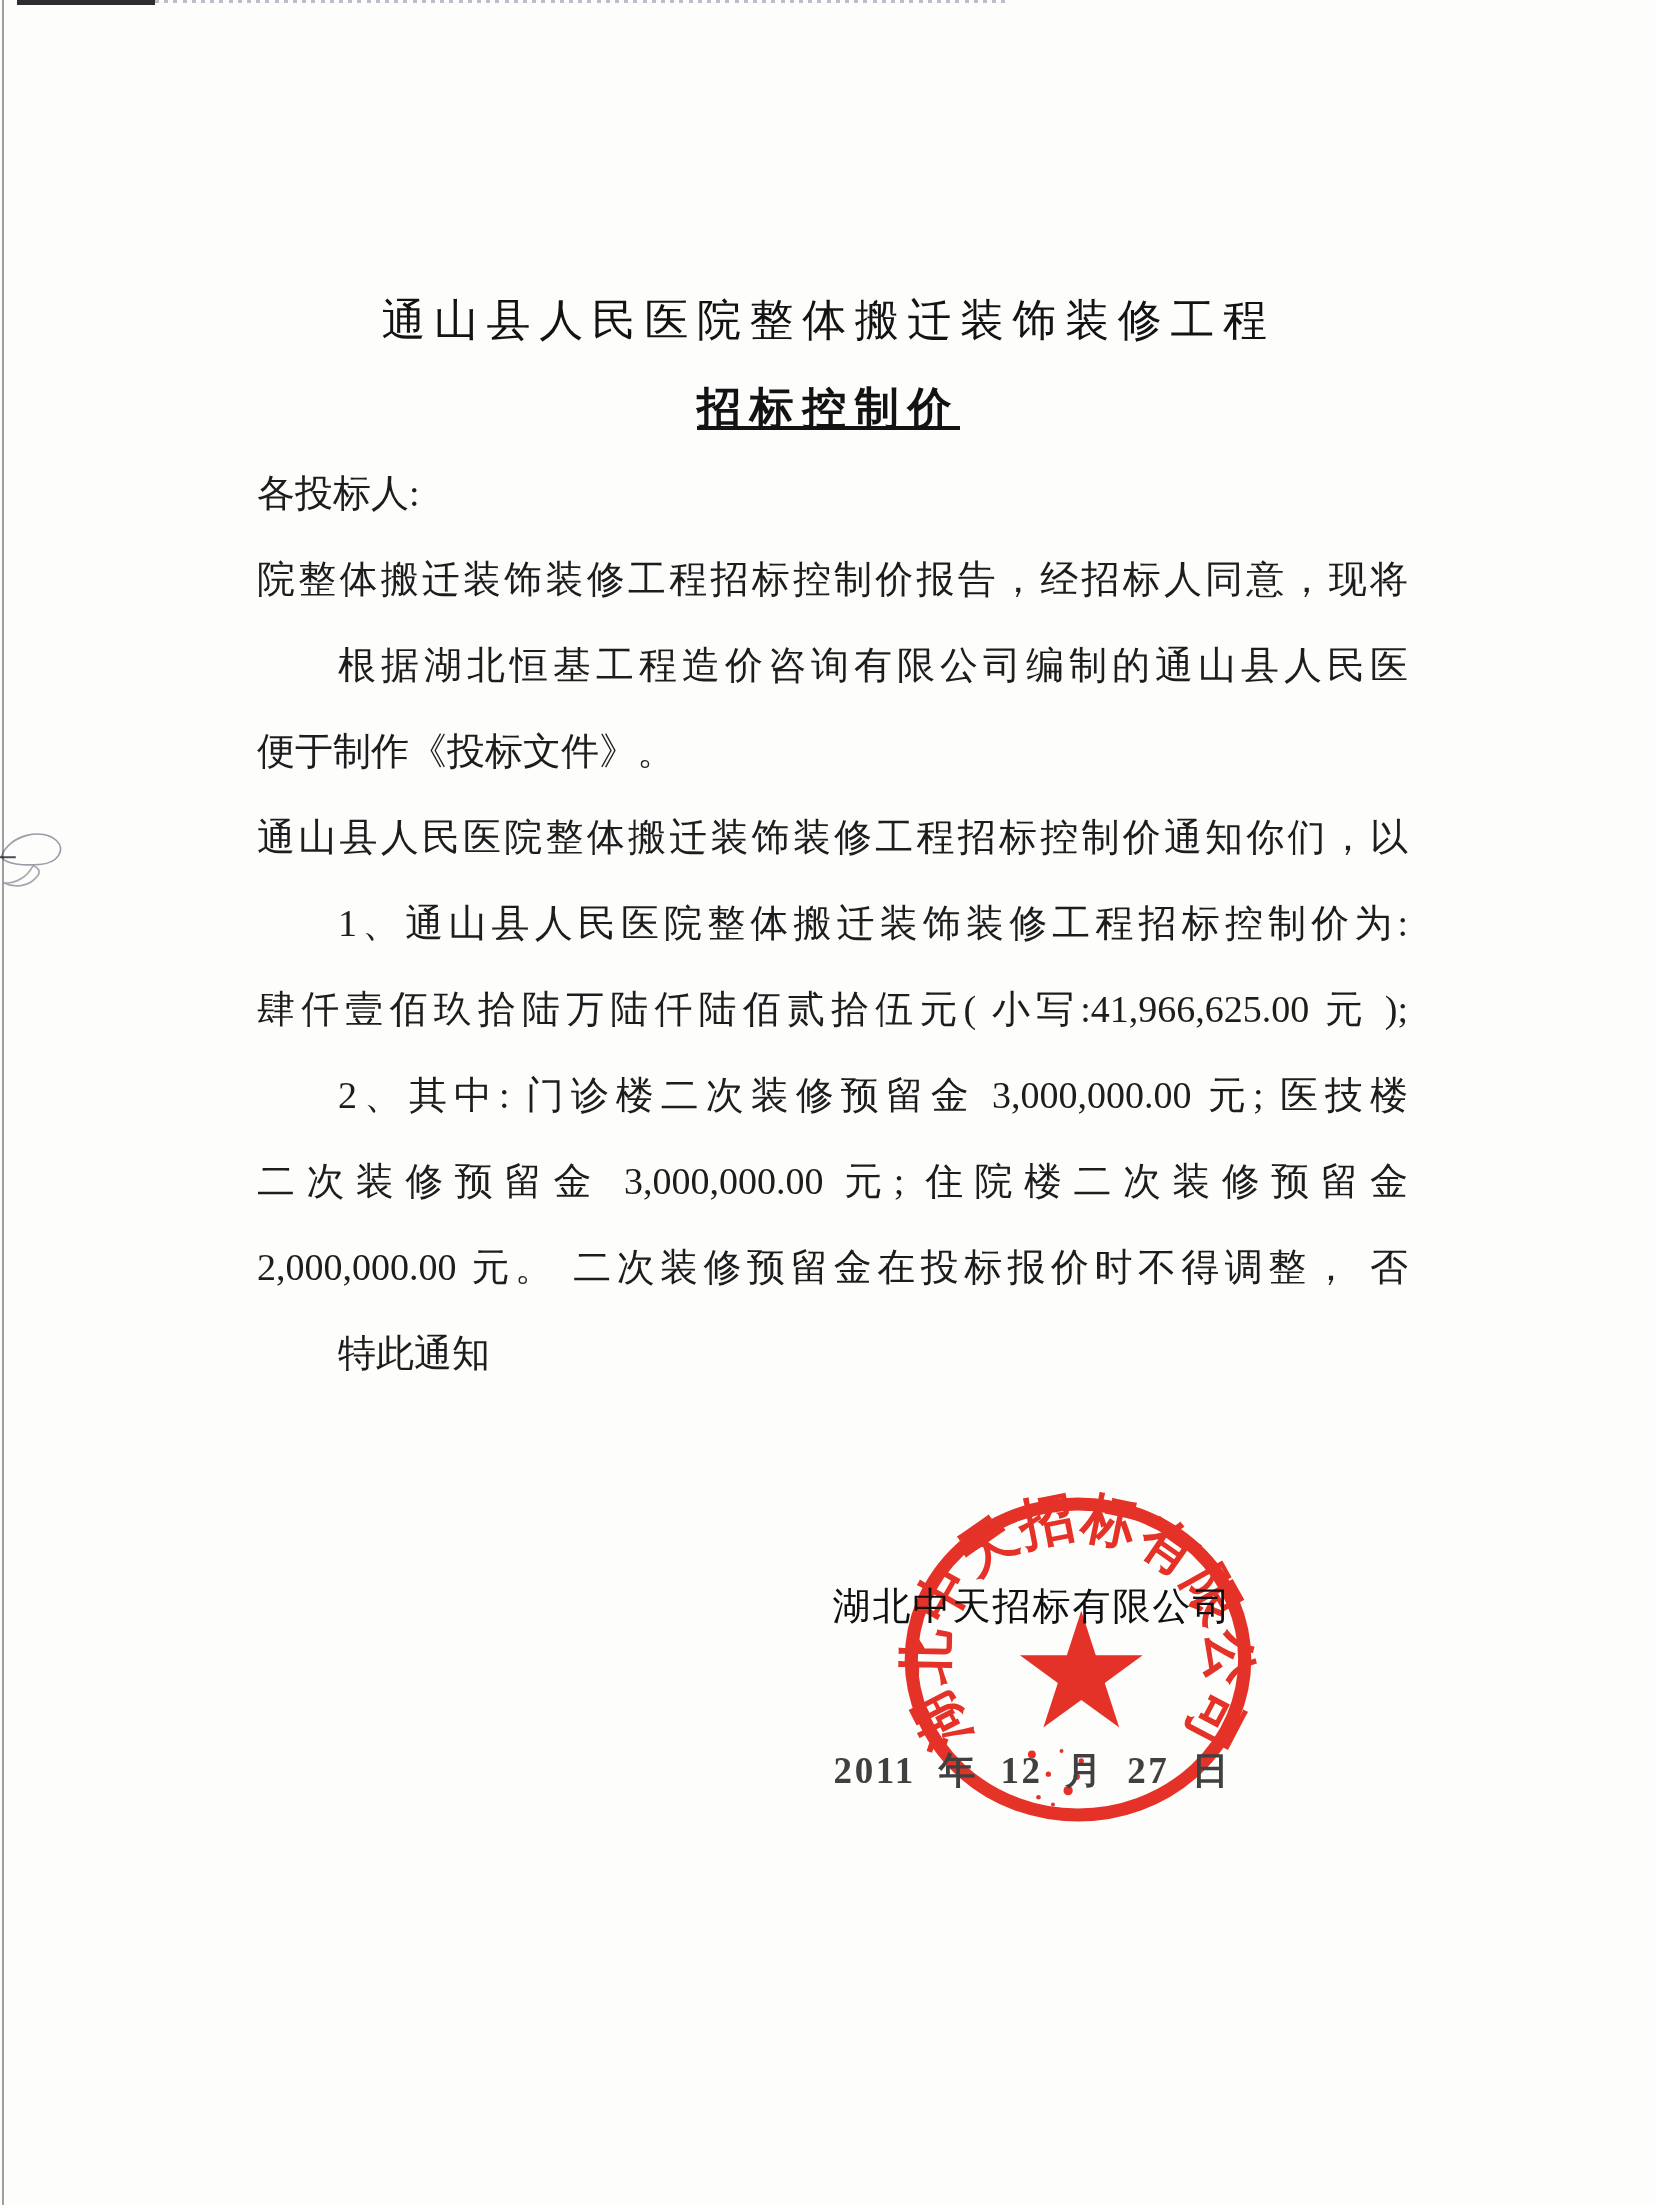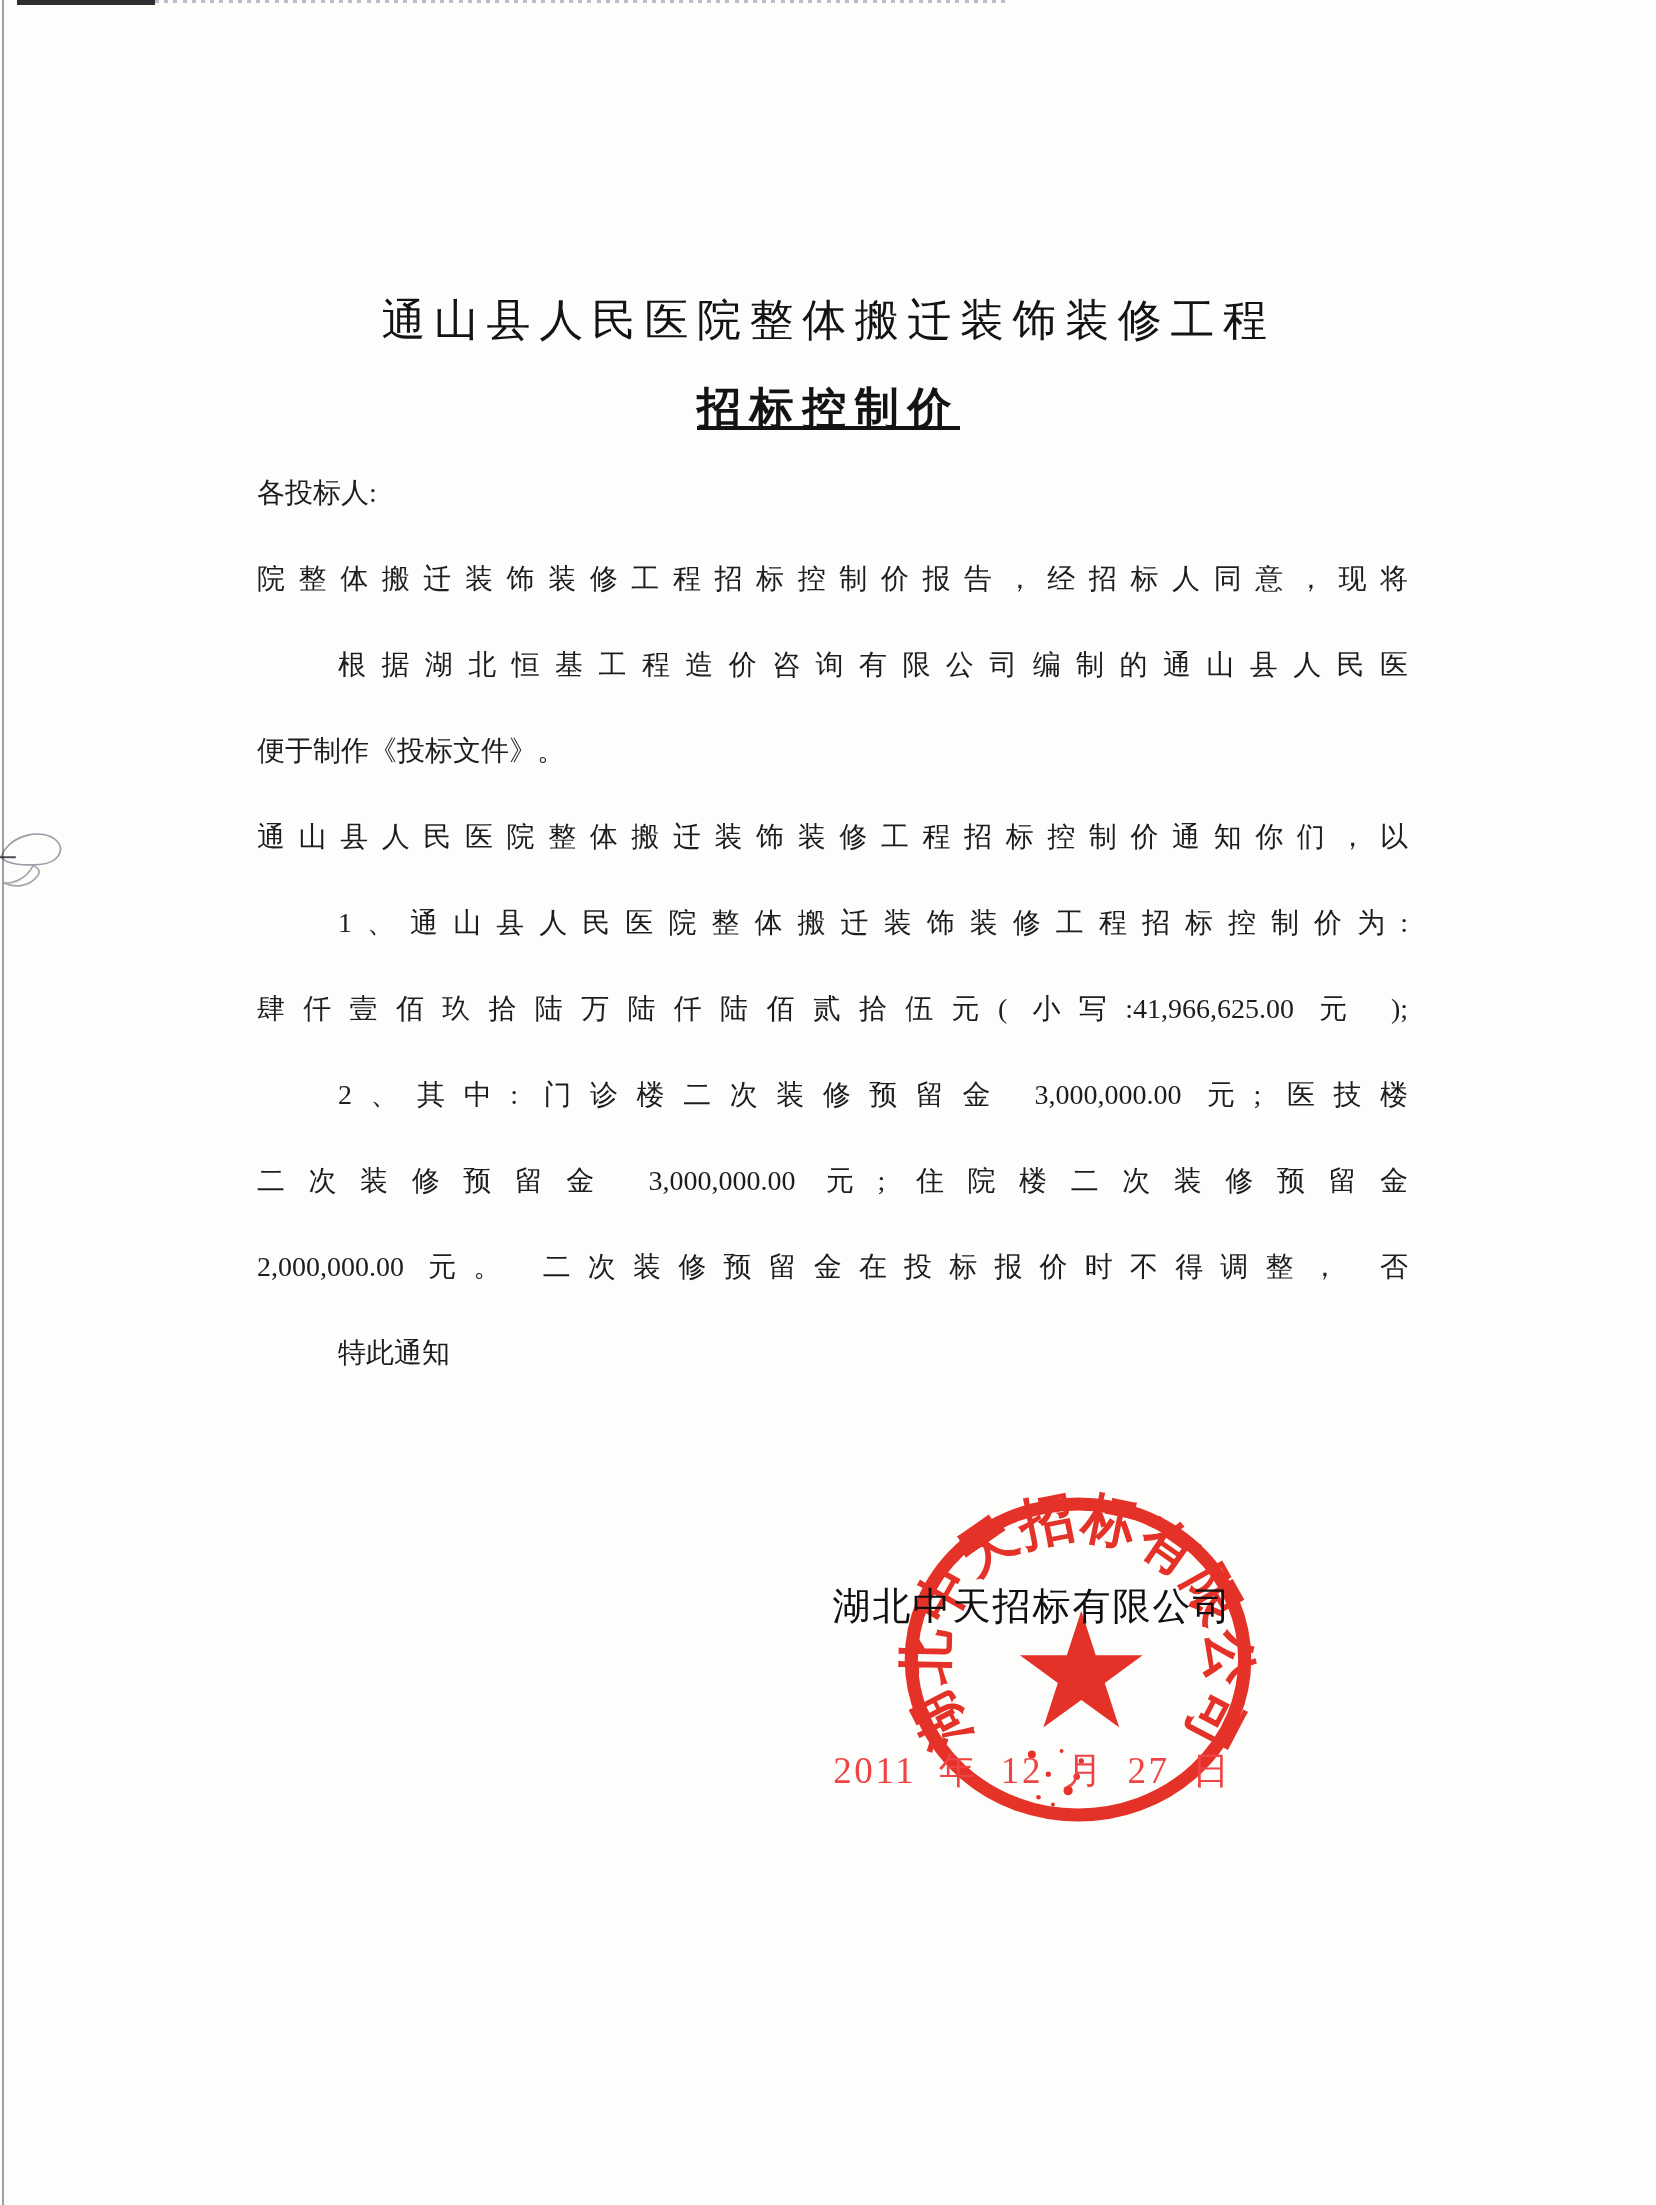--- a/index.html
+++ b/index.html
@@ -28,33 +28,33 @@
   .title2 {
     position:absolute; top:381px; left:0; width:1657px; text-align:center;
     font-family:"Liberation Sans","DejaVu Sans",sans-serif;
     font-weight:900; font-size:44px; line-height:53px; letter-spacing:8.6px;
     color:#131313;
     text-decoration:underline;
   }
   
   .body-block {
     position:absolute; top:450px; left:257px; width:1151px;
-    font-size:28px; line-height:86px; color:#1d1d1d;
+    font-size:38px; line-height:86px; color:#1d1d1d;
   }
   .line { width:100%; white-space:nowrap; }
   .line.fill { white-space:normal; text-align:justify; text-align-last:justify; }
   .line.indent { text-indent:81px; }
   
   .sig-company {
     position:absolute; top:1581px; left:752px; width:561px; text-align:center;
     font-size:38px; letter-spacing:2px; color:#101010; z-index:5;
   }
   .sig-date {
     position:absolute; top:1746px; left:752px; width:561px; text-align:center;
-    font-size:37px; letter-spacing:2.6px; word-spacing:10.6px; color:#ef4444; z-index:5;
+    font-size:37px; letter-spacing:2.6px; word-spacing:10.6px; color:#404040; z-index:5;font-weight:bold;
   }
   
   .seal { position:absolute; left:867px; top:1475px; width:422px; height:369px; z-index:3; }
   .seal svg { display:block; }
 </style>
 </head>
 <body>
 
 <div class="page">
 

